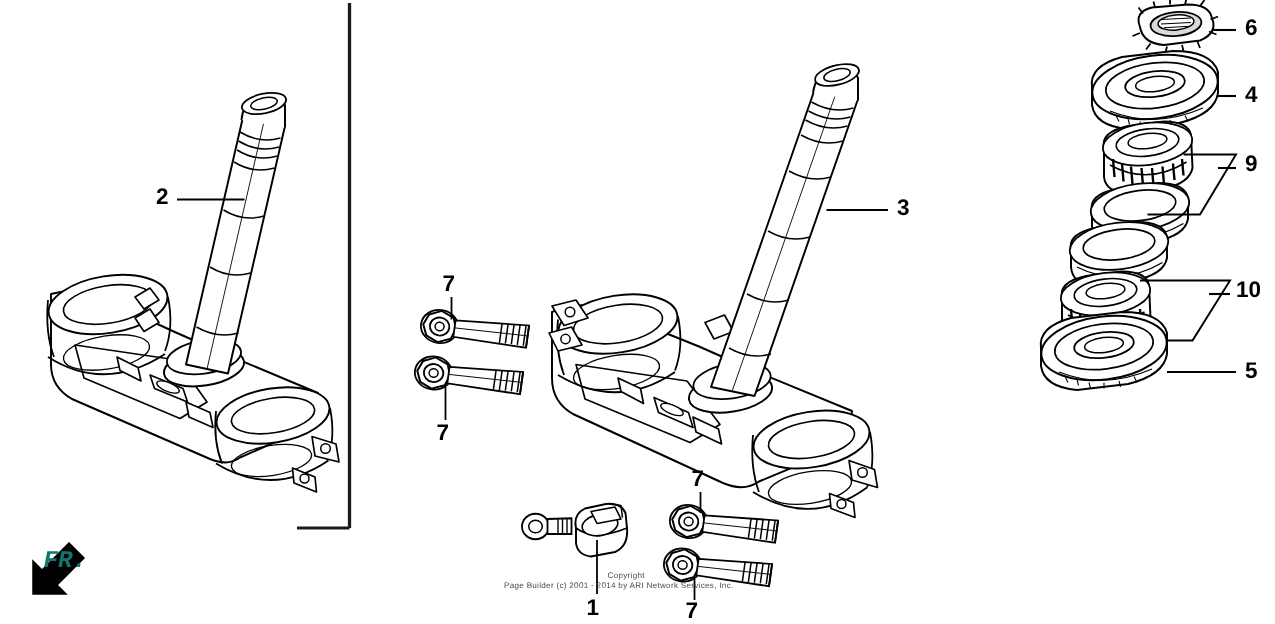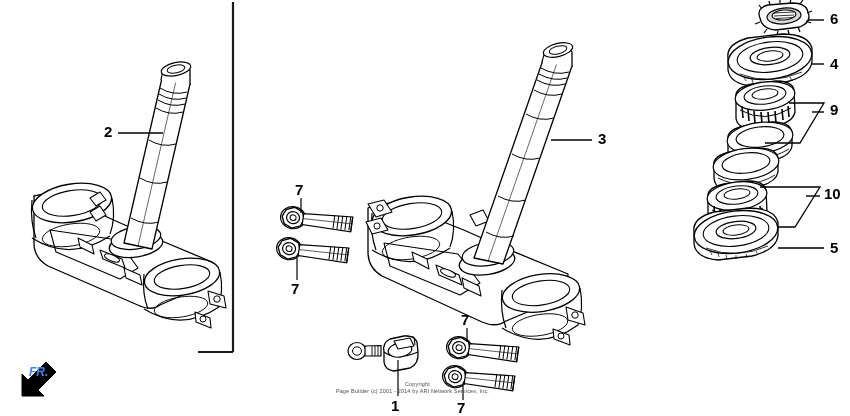--- a/index.html
+++ b/index.html
@@ -34,25 +34,25 @@
   .copyright-line {
     position: absolute;
     font-family: "Liberation Sans", sans-serif;
     font-size: 5.4px;
     color: #4a4a4a;
     white-space: nowrap;
     letter-spacing: 0.2px;
   }
   .fr-label {
     position: absolute;
-    font-family: Liberation Sans, sans-serif;
+    font-family: Liberation Mono, monospace;
     font-weight: bold;
     font-style: italic;
-    font-size: 12px;
-    color: #3b82f6;
+    font-size: 16px;
+    color: #0f766e;
   }
 </style>
 </head>
 <body>
 
 <div id="page">
 
   <svg id="diagram-svg" viewBox="0 0 850 416">
     <defs>
       <g id="flange-bolt">

